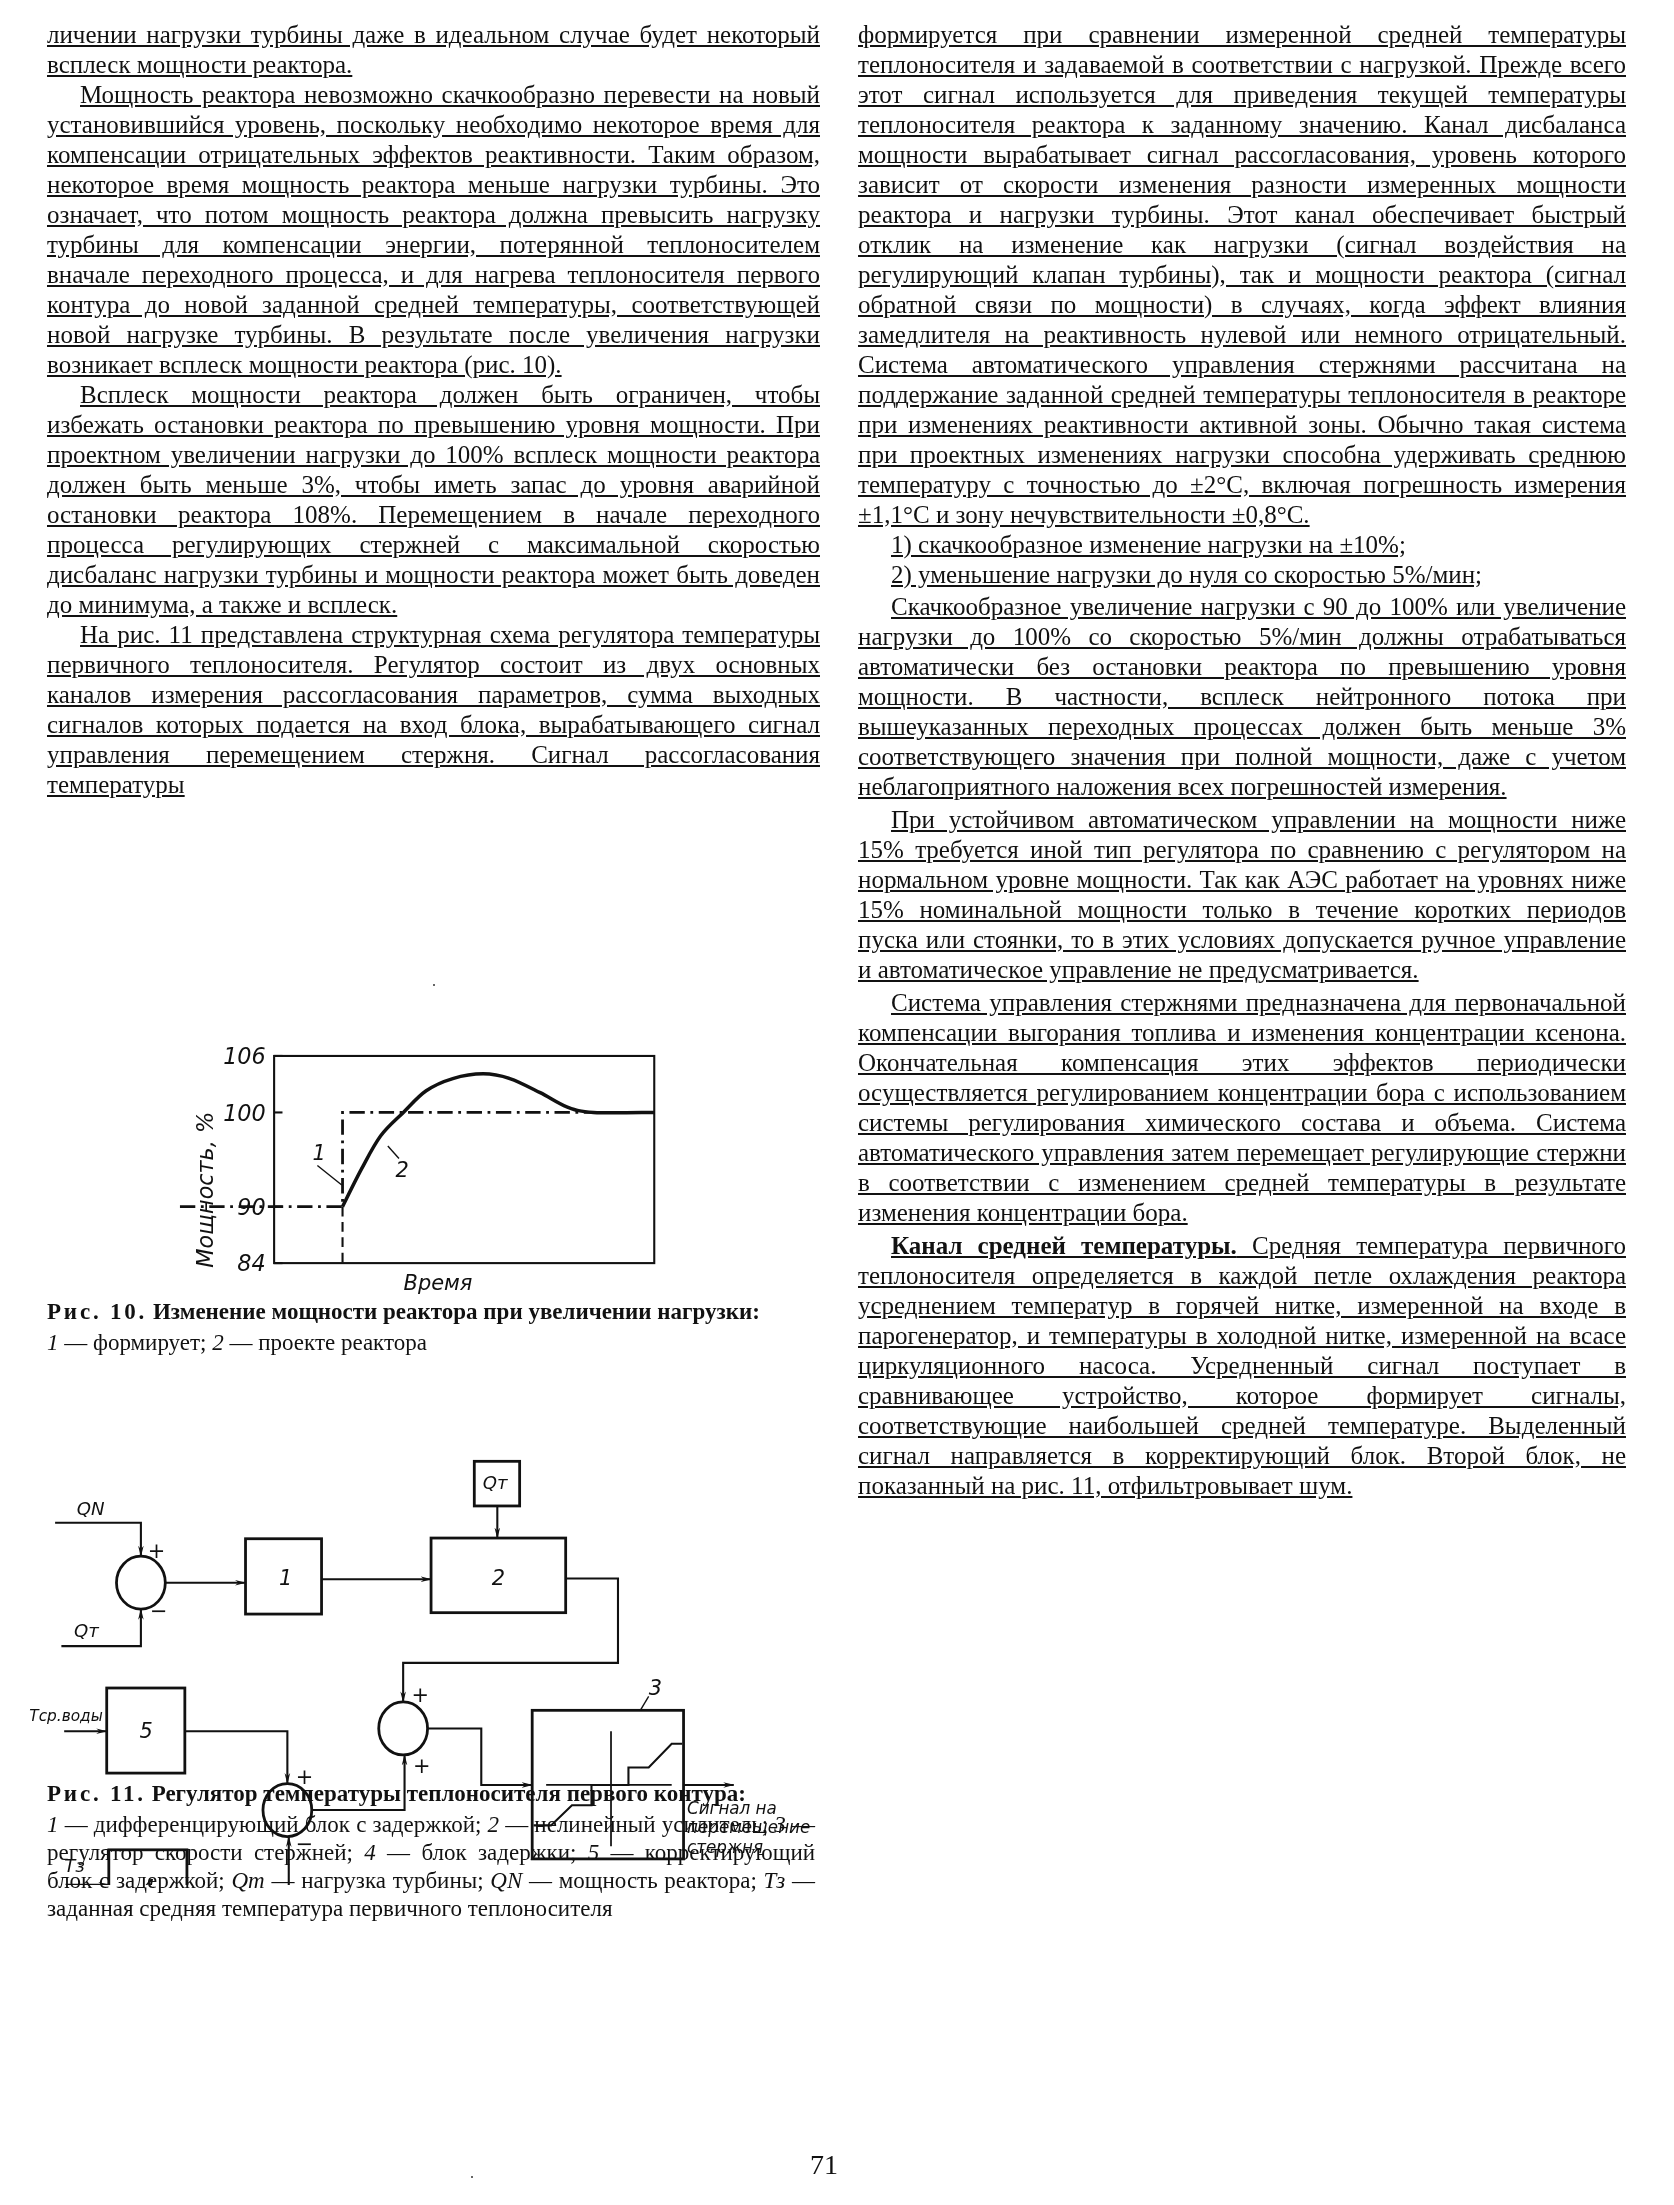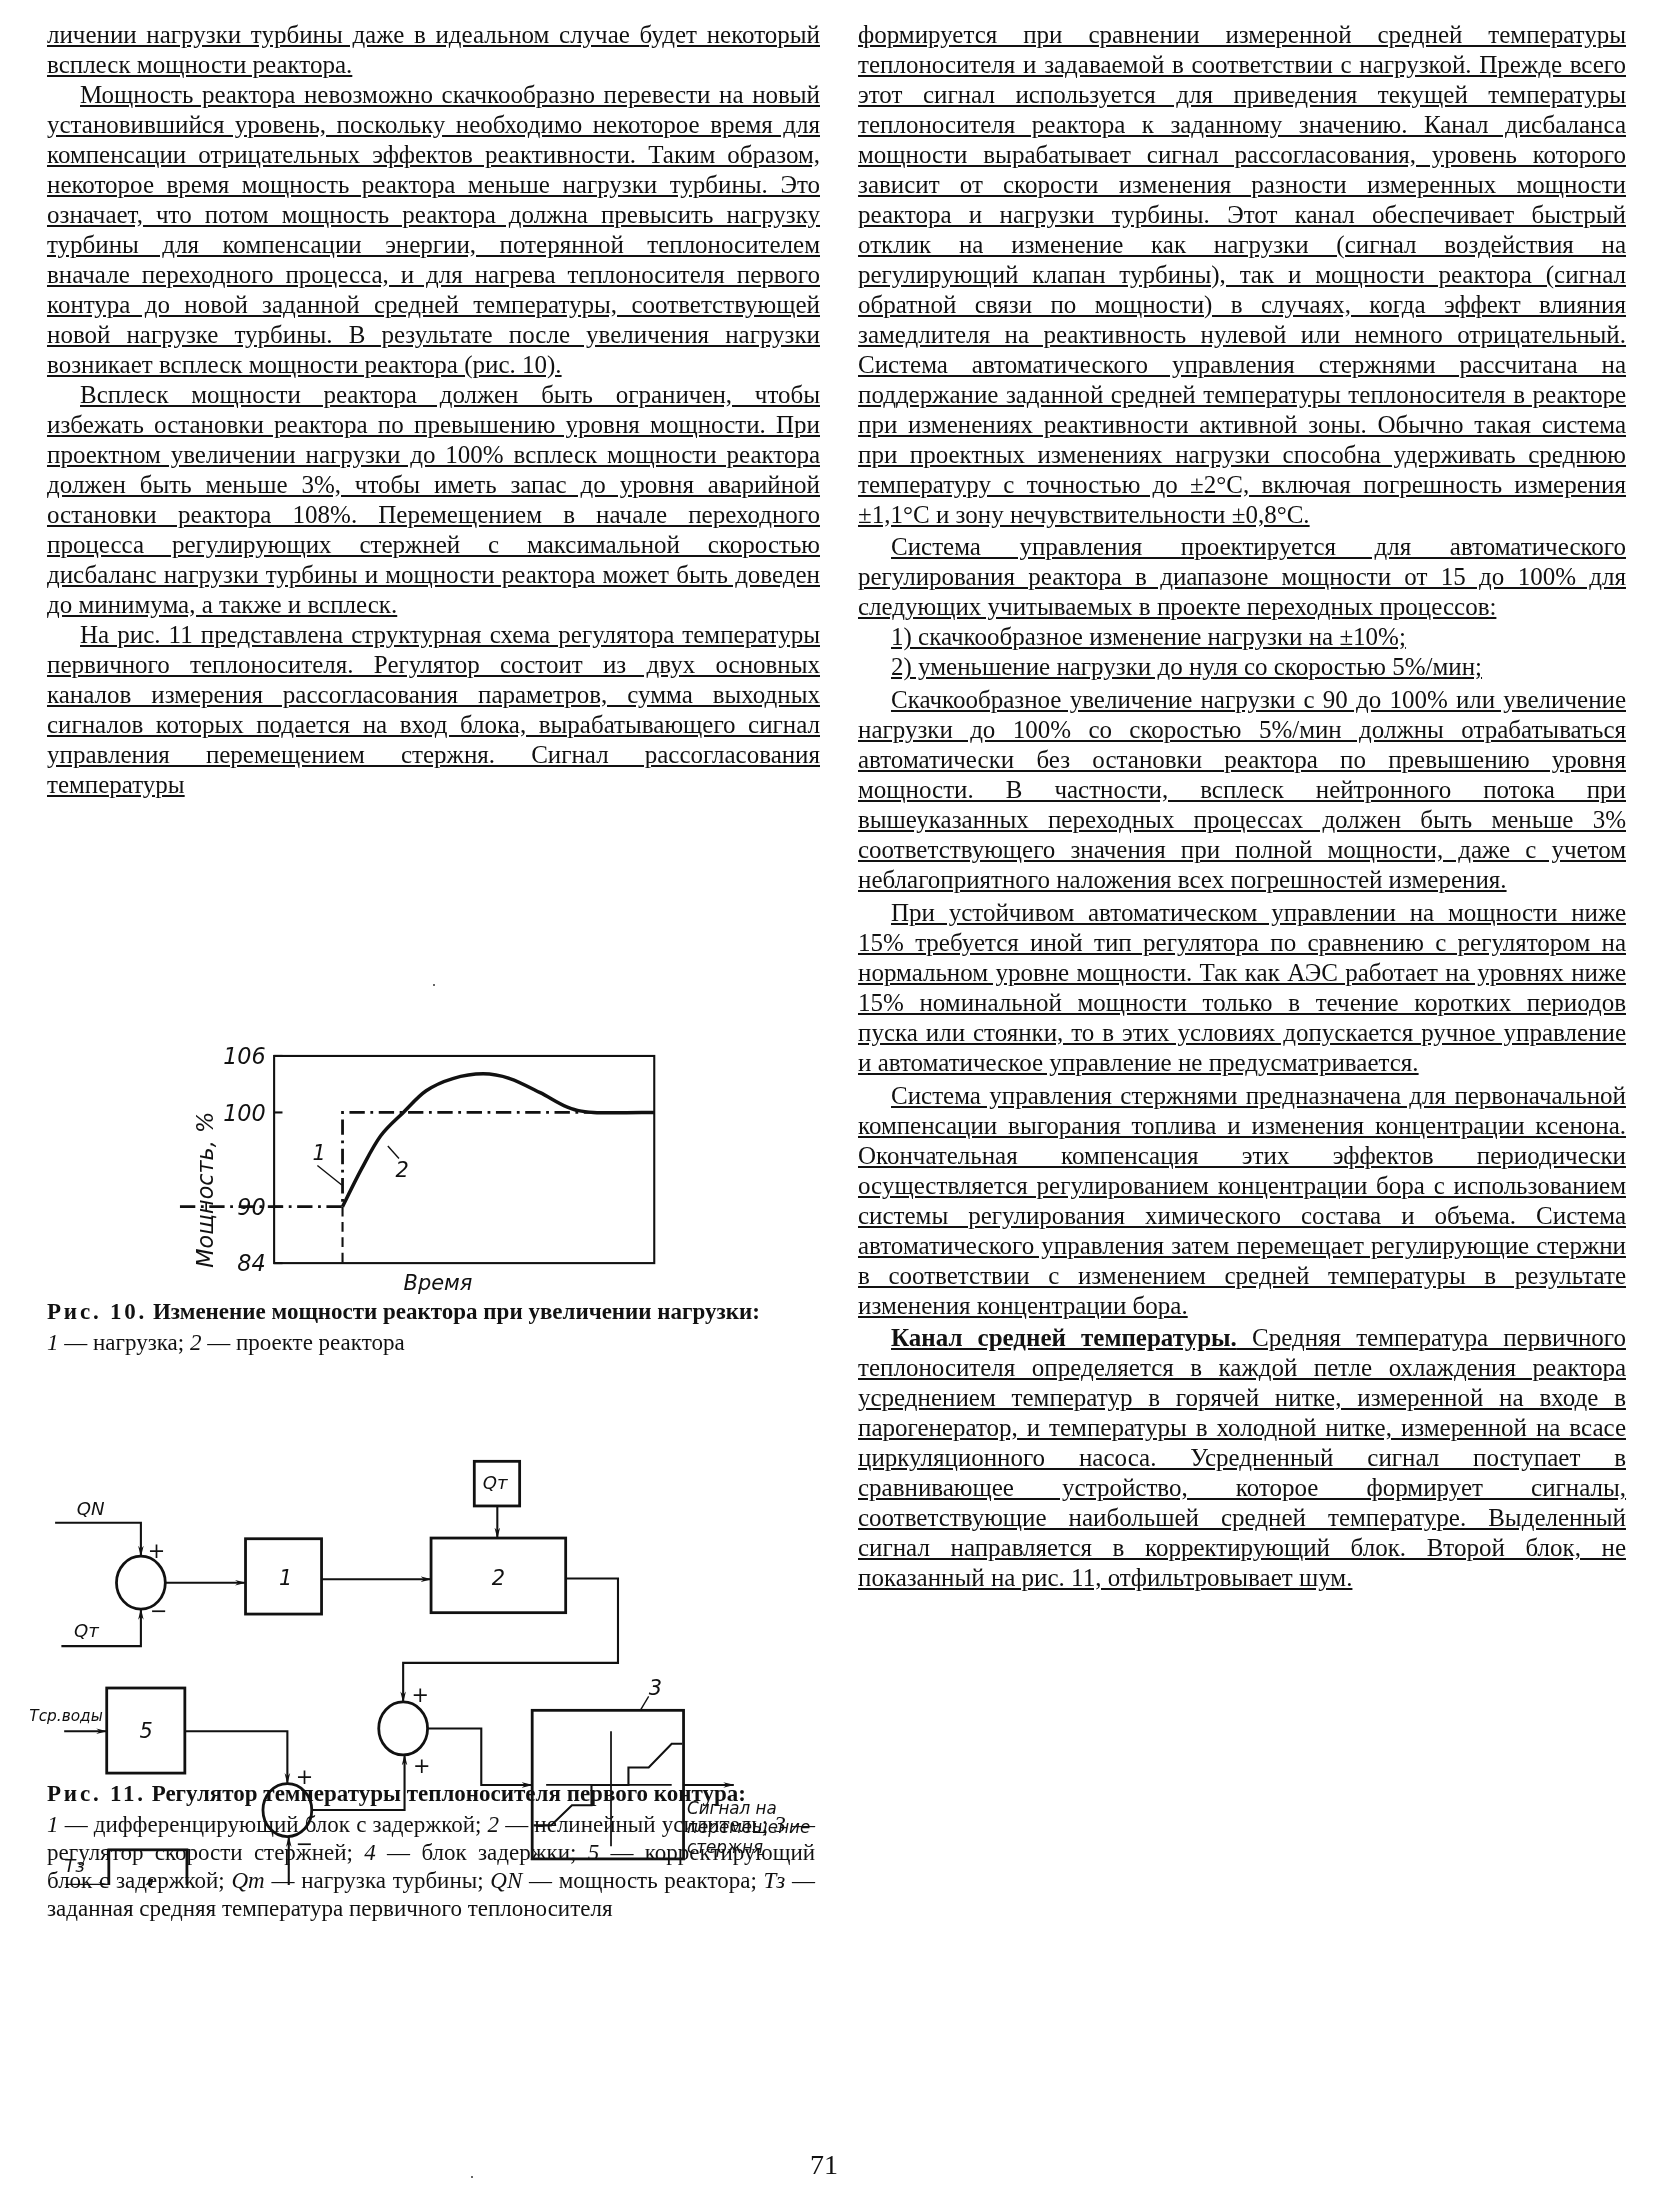--- a/index.html
+++ b/index.html
@@ -65,21 +65,21 @@
     <line x1="572" y1="230" x2="556" y2="212" stroke="#111" stroke-width="2"></line>
   </svg>
 </div>
 
 <div class="caption" id="cap10">
   <div class="fig-title">
     <span class="rus">Рис. 10.</span>
     <span>Изменение мощности реактора при увеличении нагрузки:</span>
   </div>
   <div class="legend">
-    <i>1</i><span> — нагрузка; </span><i>2</i><span> — проекте реактора</span>
+    <i>1</i><span> — формирует; </span><i>2</i><span> — проекте реактора</span>
   </div>
 </div>
 
 <div class="figure" id="fig11">
   <svg width="837" height="447" viewBox="0 2060 1200 640">
     <defs>
       <marker id="arr" markerWidth="16" markerHeight="10" refX="15" refY="5" orient="auto" markerUnits="userSpaceOnUse">
         <path d="M0,1 L16,5 L0,9 L5,5 Z" fill="#111"></path>
       </marker>
     </defs>
@@ -147,21 +147,20 @@
 <div class="caption" id="cap11">
   <div class="fig-title">
     <span class="rus">Рис. 11.</span>
     <span>Регулятор температуры теплоносителя первого контура:</span>
   </div>
   <div class="legend" id="cap11-legend"><i>1</i><span> — дифференцирующий блок с задержкой; </span><i>2</i><span> — нелинейный усилитель; </span><i>3</i><span> — регулятор скорости стержней; </span><i>4</i><span> — блок задержки; </span><i>5</i><span> — корректирующий блок с задержкой; </span><i>Qт</i><span> — нагрузка турбины; </span><i>QN</i><span> — мощность реактора; </span><i>Tз</i><span> — заданная средняя температура первичного теплоносителя</span></div>
 </div>
 
 <div class="col right">
   <p>формируется при сравнении измеренной средней температуры теплоносителя и задаваемой в соответствии с нагрузкой. Прежде всего этот сигнал используется для приведения текущей температуры теплоносителя реактора к заданному значению. Канал дисбаланса мощности вырабатывает сигнал рассогласования, уровень которого зависит от скорости изменения разности измеренных мощности реактора и нагрузки турбины. Этот канал обеспечивает быстрый отклик на изменение как нагрузки (сигнал воздействия на регулирующий клапан турбины), так и мощности реактора (сигнал обратной связи по мощности) в случаях, когда эффект влияния замедлителя на реактивность нулевой или немного отрицательный. Система автоматического управления стержнями рассчитана на поддержание заданной средней температуры теплоносителя в реакторе при изменениях реактивности активной зоны. Обычно такая система при проектных изменениях нагрузки способна удерживать среднюю температуру с точностью до ±2°С, включая погрешность измерения ±1,1°С и зону нечувствительности ±0,8°С.</p>
-  <p class="ind gap">Система управления проектируется для автоматического регулирования реактора в диапазоне мощности от 15 до 100% для следующих учитываемых в проекте переходных процессов:</p>
   <div class="list gap">
     <p>1) скачкообразное изменение нагрузки на ±10%;</p>
     <p>2) уменьшение нагрузки до нуля со скоростью 5%/мин;</p>
   </div>
   <p class="ind gap">Скачкообразное увеличение нагрузки с 90 до 100% или увеличение нагрузки до 100% со скоростью 5%/мин должны отрабатываться автоматически без остановки реактора по превышению уровня мощности. В частности, всплеск нейтронного потока при вышеуказанных переходных процессах должен быть меньше 3% соответствующего значения при полной мощности, даже с учетом неблагоприятного наложения всех погрешностей измерения.</p>
   <p class="ind gap">При устойчивом автоматическом управлении на мощности ниже 15% требуется иной тип регулятора по сравнению с регулятором на нормальном уровне мощности. Так как АЭС работает на уровнях ниже 15% номинальной мощности только в течение коротких периодов пуска или стоянки, то в этих условиях допускается ручное управление и автоматическое управление не предусматривается.</p>
   <p class="ind gap">Система управления стержнями предназначена для первоначальной компенсации выгорания топлива и изменения концентрации ксенона. Окончательная компенсация этих эффектов периодически осуществляется регулированием концентрации бора с использованием системы регулирования химического состава и объема. Система автоматического управления затем перемещает регулирующие стержни в соответствии с изменением средней температуры в результате изменения концентрации бора.</p>
   <p class="ind gap"><b class="runin">Канал средней температуры.</b><span> Средняя температура первичного теплоносителя определяется в каждой петле охлаждения реактора усреднением температур в горячей нитке, измеренной на входе в парогенератор, и температуры в холодной нитке, измеренной на всасе циркуляционного насоса. Усредненный сигнал поступает в сравнивающее устройство, которое формирует сигналы, соответствующие наибольшей средней температуре. Выделенный сигнал направляется в корректирующий блок. Второй блок, не показанный на рис. 11, отфильтровывает шум.</span></p>
 </div>
 

